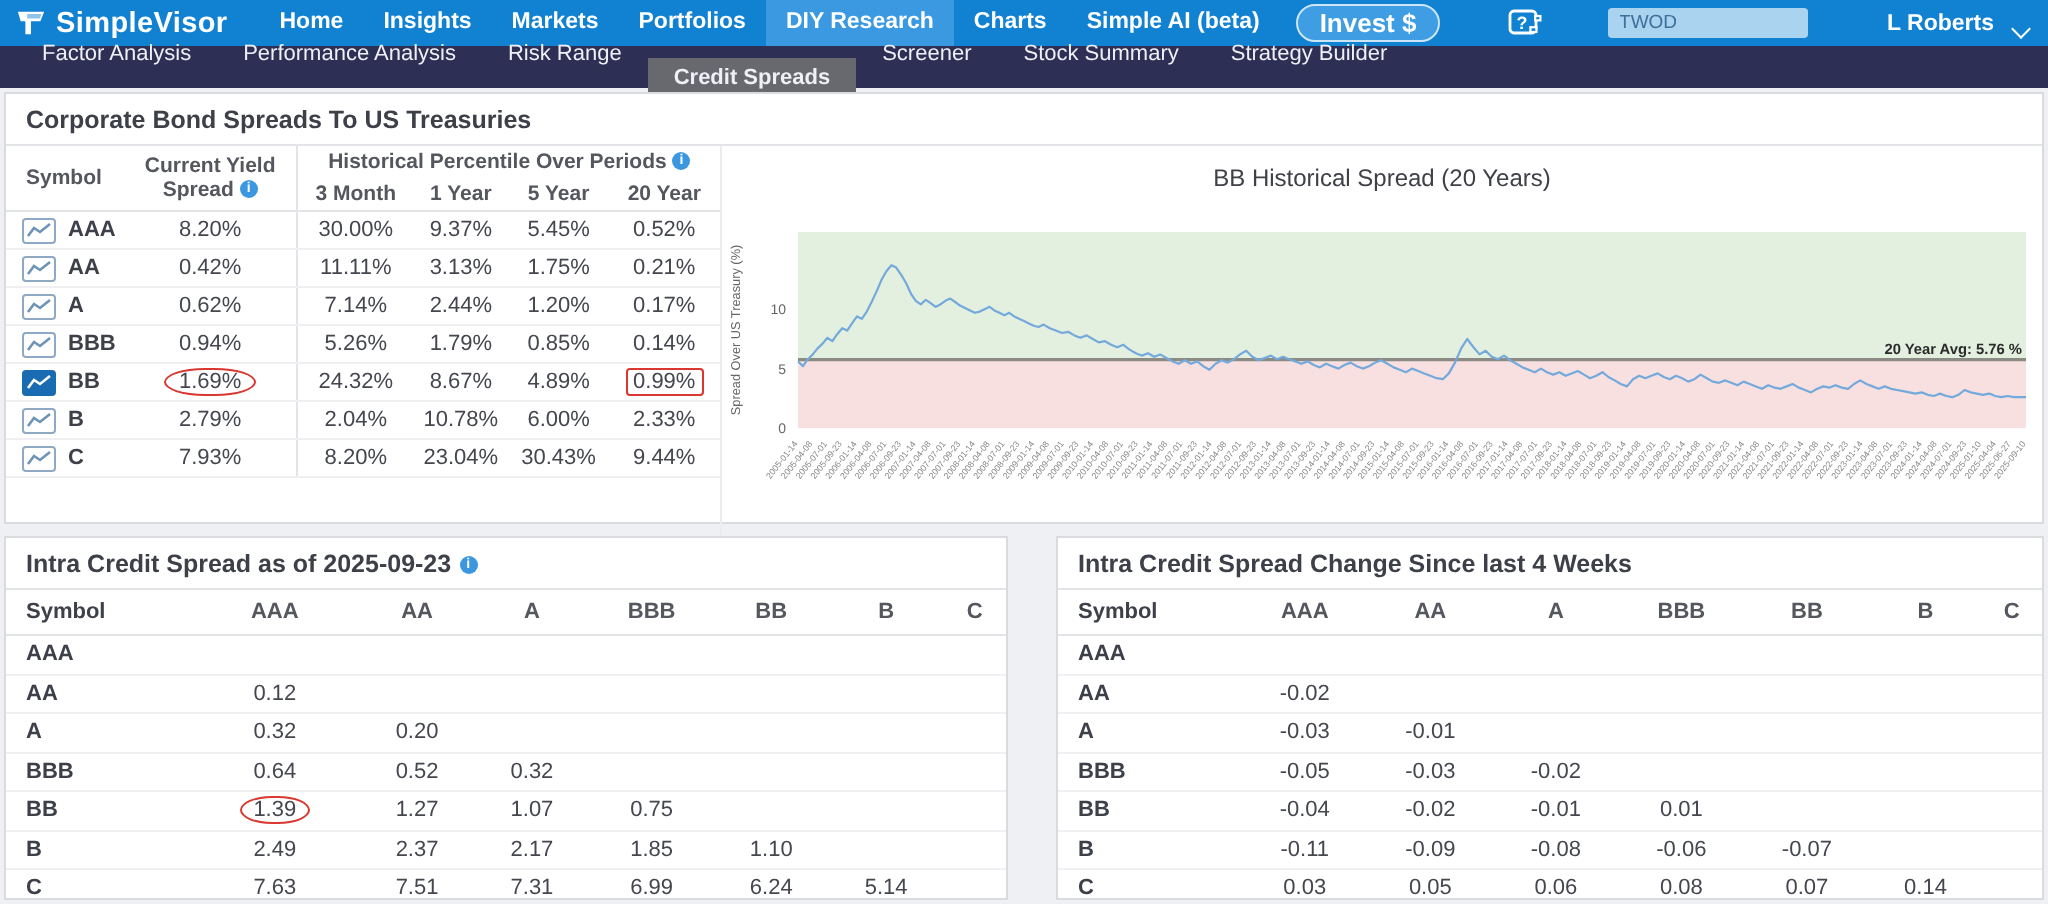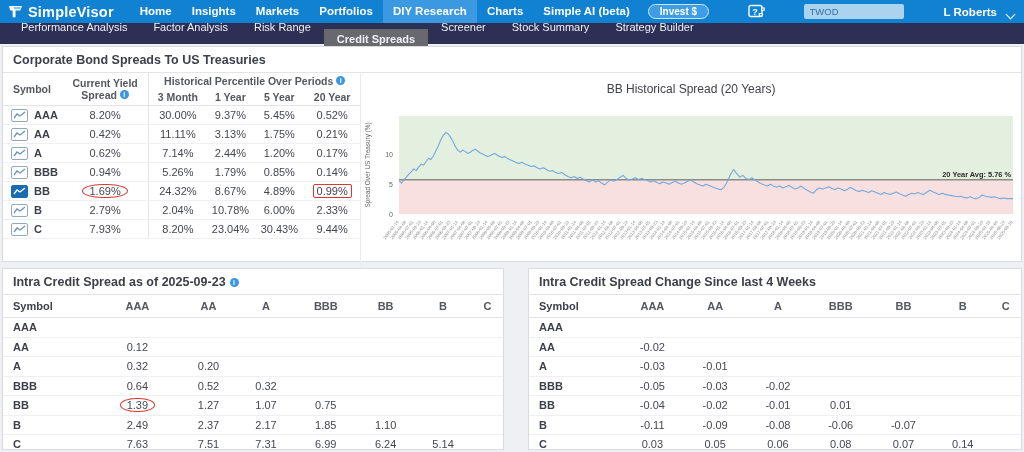--- a/index.html
+++ b/index.html
@@ -4,21 +4,21 @@
 <style>
   * { margin:0; padding:0; box-sizing:border-box; }
   html,body { width:1024px; height:452px; overflow:hidden; }
   body { font-family:"Liberation Sans", sans-serif; background:#eef0f3; position:relative; }
 
   
   .topbar { height:23px; background:#1181d2; display:flex; align-items:center; padding:0 10px 0 8px; color:#fff; }
   .brand { display:flex; align-items:center; gap:5px; font-size:14.5px; font-weight:bold; letter-spacing:.2px; margin-right:16px; }
   .nav-item { padding:0 10px; line-height:23px; font-size:11.5px; font-weight:700; cursor:pointer; white-space:nowrap; }
   .nav-item.active { background:#3a99e0; }
-  .invest-btn { margin-left:8px; background:#3f9ee3; border:1.5px solid #cde6f7; border-radius:10px; padding:1px 11px; font-size:10px; font-weight:700; color:#fff; cursor:pointer; }
+  .invest-btn { margin-left:8px; background:#3f9ee3; border:1.5px solid #cde6f7; border-radius:10px; padding:1px 11px; font-size:13px; font-weight:700; color:#fff; cursor:pointer; }
   .help-wrap { margin-left:auto; margin-right:auto; display:flex; align-items:center; }
   .search-box { width:100px; height:15px; background:#a9d3ef; border:none; border-radius:2px; font-size:9.5px; color:#3d6f9b; padding:0 6px; font-family:"Liberation Sans",sans-serif; }
   .user-wrap { display:flex; align-items:flex-end; gap:10px; margin-left:40px; font-size:11.5px; font-weight:700; }
   .chevron { width:7px; height:7px; border-right:1.6px solid #fff; border-bottom:1.6px solid #fff; transform:rotate(45deg); margin-top:-3px; }
 
   
   .subbar { height:21px; background:#2d2f55; display:flex; align-items:center; padding-left:8px; }
   .sub-item { padding:0 13px; line-height:21px; font-size:11px; color:#eef0f6; cursor:pointer; white-space:nowrap; }
   .sub-item.active { background:#67696e; font-weight:700;margin-top:12px; }
 
@@ -91,22 +91,22 @@
   </div>
   <input class="search-box" type="text" value="TWOD" style="">
   <div class="user-wrap">
     <span>L Roberts</span>
     <span class="chevron"></span>
   </div>
 </div>
 
 <div class="subbar">
   <div id="subnav-items" style="display:flex">
+      <div class="sub-item">Factor Analysis</div>
       <div class="sub-item">Performance Analysis</div>
-      <div class="sub-item">Factor Analysis</div>
       <div class="sub-item">Risk Range</div>
       <div class="sub-item active">Credit Spreads</div>
       <div class="sub-item">Screener</div>
       <div class="sub-item">Stock Summary</div>
       <div class="sub-item">Strategy Builder</div>
     </div>
 </div>
 
 <div class="panel main-panel">
   <div class="panel-title">

